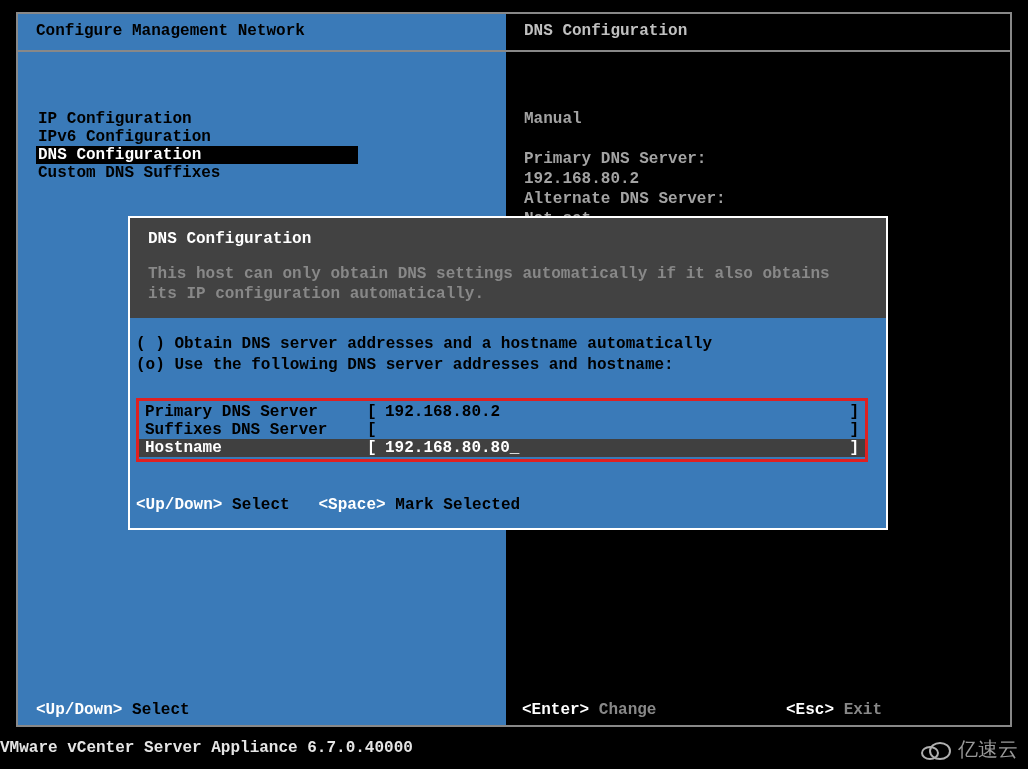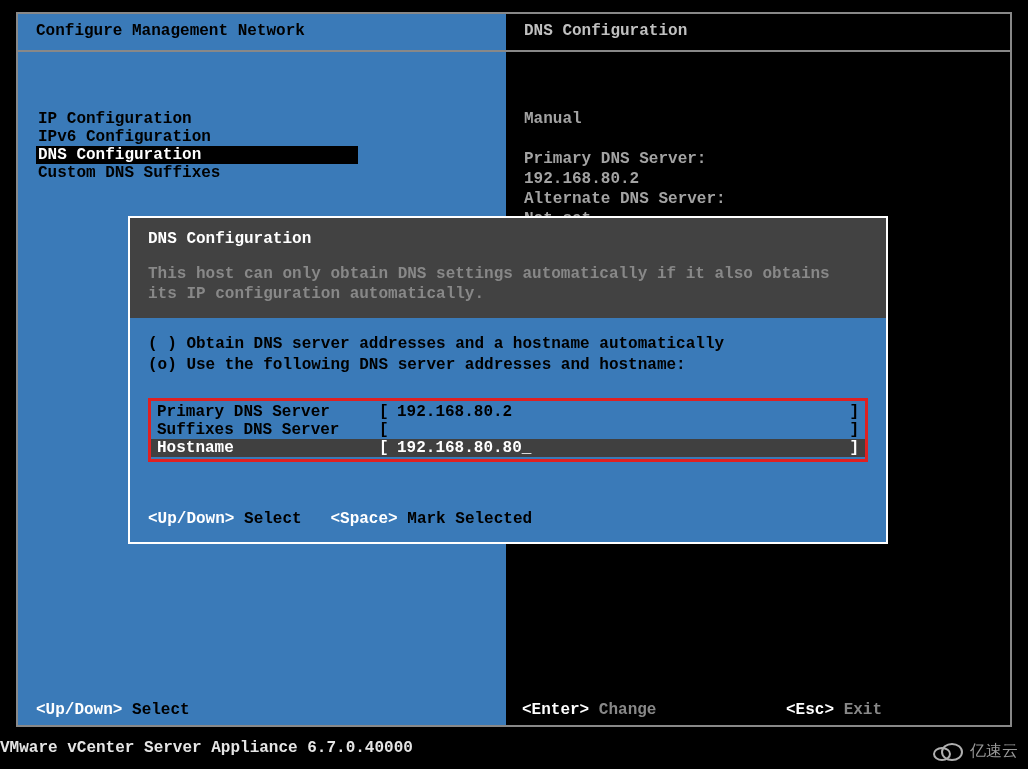--- a/index.html
+++ b/index.html
@@ -85,31 +85,31 @@
     .modal-title {
       color: #fff;
       margin-bottom: 16px;
     }
     .modal-subtitle {
       color: #888;
       line-height: 1.25;
     }
     .modal-body {
       background: #3a7ab8;
-      padding: 16px 18px 14px 18px;
+      padding: 16px 18px 14px 6px;
     }
     .radio-opts {
       color: #000;
       margin-bottom: 22px;
       line-height: 1.3;
     }
     .field-box {
       border: 3px solid #e02020;
       padding: 2px 0;
-      margin-bottom: 48px;
+      margin-bottom: 34px;
     }
     .field-row {
       color: #000;
       display: flex;
       padding: 0 6px;
     }
     .field-row.active {
       background: #404040;
       color: #fff;
     }
@@ -176,21 +176,21 @@
       bottom: 6px;
       right: 10px;
       display: flex;
       align-items: center;
       gap: 6px;
       z-index: 20;
     }
     .watermark .txt {
       color: #999;
       font-family: sans-serif;
-      font-size: 16px;
+      font-size: 20px;
       font-weight: normal;
     }
     .cursor::after {
       content: "_";
     }
   </style>
 </head>
 <body>
 
 <div class="outer-border"></div>

